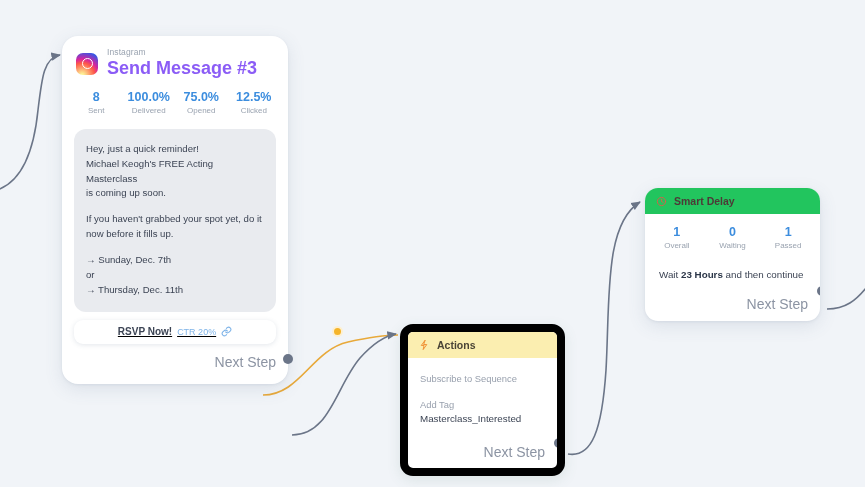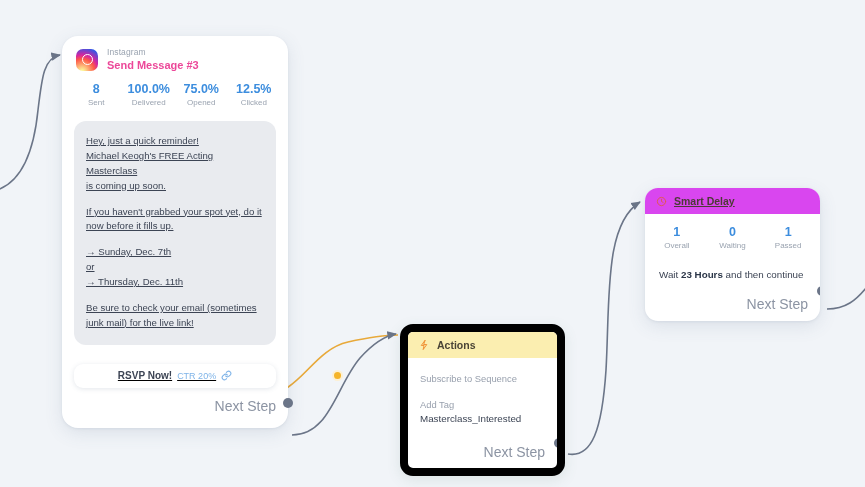--- a/index.html
+++ b/index.html
@@ -75,22 +75,22 @@
     line-height: 1.1;
     overflow: hidden;
   }
   .msg-channel {
     font-size: 8.5px;
     color: #9aa3b0;
     letter-spacing: .1px;
     margin-bottom: 2px;
   }
   .msg-title {
-    font-size: 11px;
-    color: #ec4899;
+    font-size: 18px;
+    color: #8b5cf6;
     font-weight: 600;
   }
   .stats {
     display: flex;
     padding: 4px 8px 10px 8px;
   }
   .stat {
     flex: 1;
     text-align: center;
   }
@@ -99,28 +99,27 @@
     color: #3c8dde;
     font-weight: 600;
     line-height: 1.35;
   }
   .stat-label {
     font-size: 8px;
     color: #9aa3b0;
     line-height: 1.35;
   }
   .bubble {
-    margin: 2px 12px 19px 12px;
+    margin: 2px 12px 8px 12px;
     background: #e9ebef;
     border-radius: 12px;
     padding: 13px 12px 14px 12px;
     font-size: 9.6px;
     color: #3c4454;
     line-height: 1.55;
-    text-decoration: underline;
   }
   .bubble p {
     margin: 0 0 11px 0;
     white-space: pre-line;
   }
   .bubble p:last-child {
     margin-bottom: 0;
   }
   .rsvp-row {
     margin: 0 12px 10px 12px;
@@ -231,23 +230,22 @@
 
   
   #delay-node {
     left: 645px;
     top: 188px;
     width: 175px;
     border-radius: 13px;
     overflow: hidden;
   }
   .header-pink {
-    background: #d946ef;
+    background: #22c55e;
     color: #4d3a37;
-    text-decoration: underline;
   }
   .clock-icon {
     color: #e05a48;
     display: flex;
     align-items: center;
   }
   .delay-stats {
     display: flex;
     padding: 10px 4px 10px 4px;
   }
@@ -321,22 +319,20 @@
 
     <div class="bubble">
       <p>Hey, just a quick reminder!
 Michael Keogh's FREE Acting Masterclass
 is coming up soon.</p>
       <p>If you haven't grabbed your spot yet, do it
 now before it fills up.</p>
       <p>→ Sunday, Dec. 7th
 or
 → Thursday, Dec. 11th</p>
-      <p>Be sure to check your email (sometimes
-junk mail) for the live link!</p>
     </div>
 
     <div class="rsvp-row">
       <span class="rsvp-label">RSVP Now!</span>
       <span class="rsvp-ctr">CTR 20%</span>
       <span class="link-icon">
         <svg width="11" height="11" viewBox="0 0 24 24" fill="none" stroke="currentColor" stroke-width="2.4" stroke-linecap="round">
           <path d="M10 13a5 5 0 0 0 7.5.5l3-3a5 5 0 0 0-7-7l-1.7 1.7"></path>
           <path d="M14 11a5 5 0 0 0-7.5-.5l-3 3a5 5 0 0 0 7 7l1.7-1.7"></path>
         </svg>

